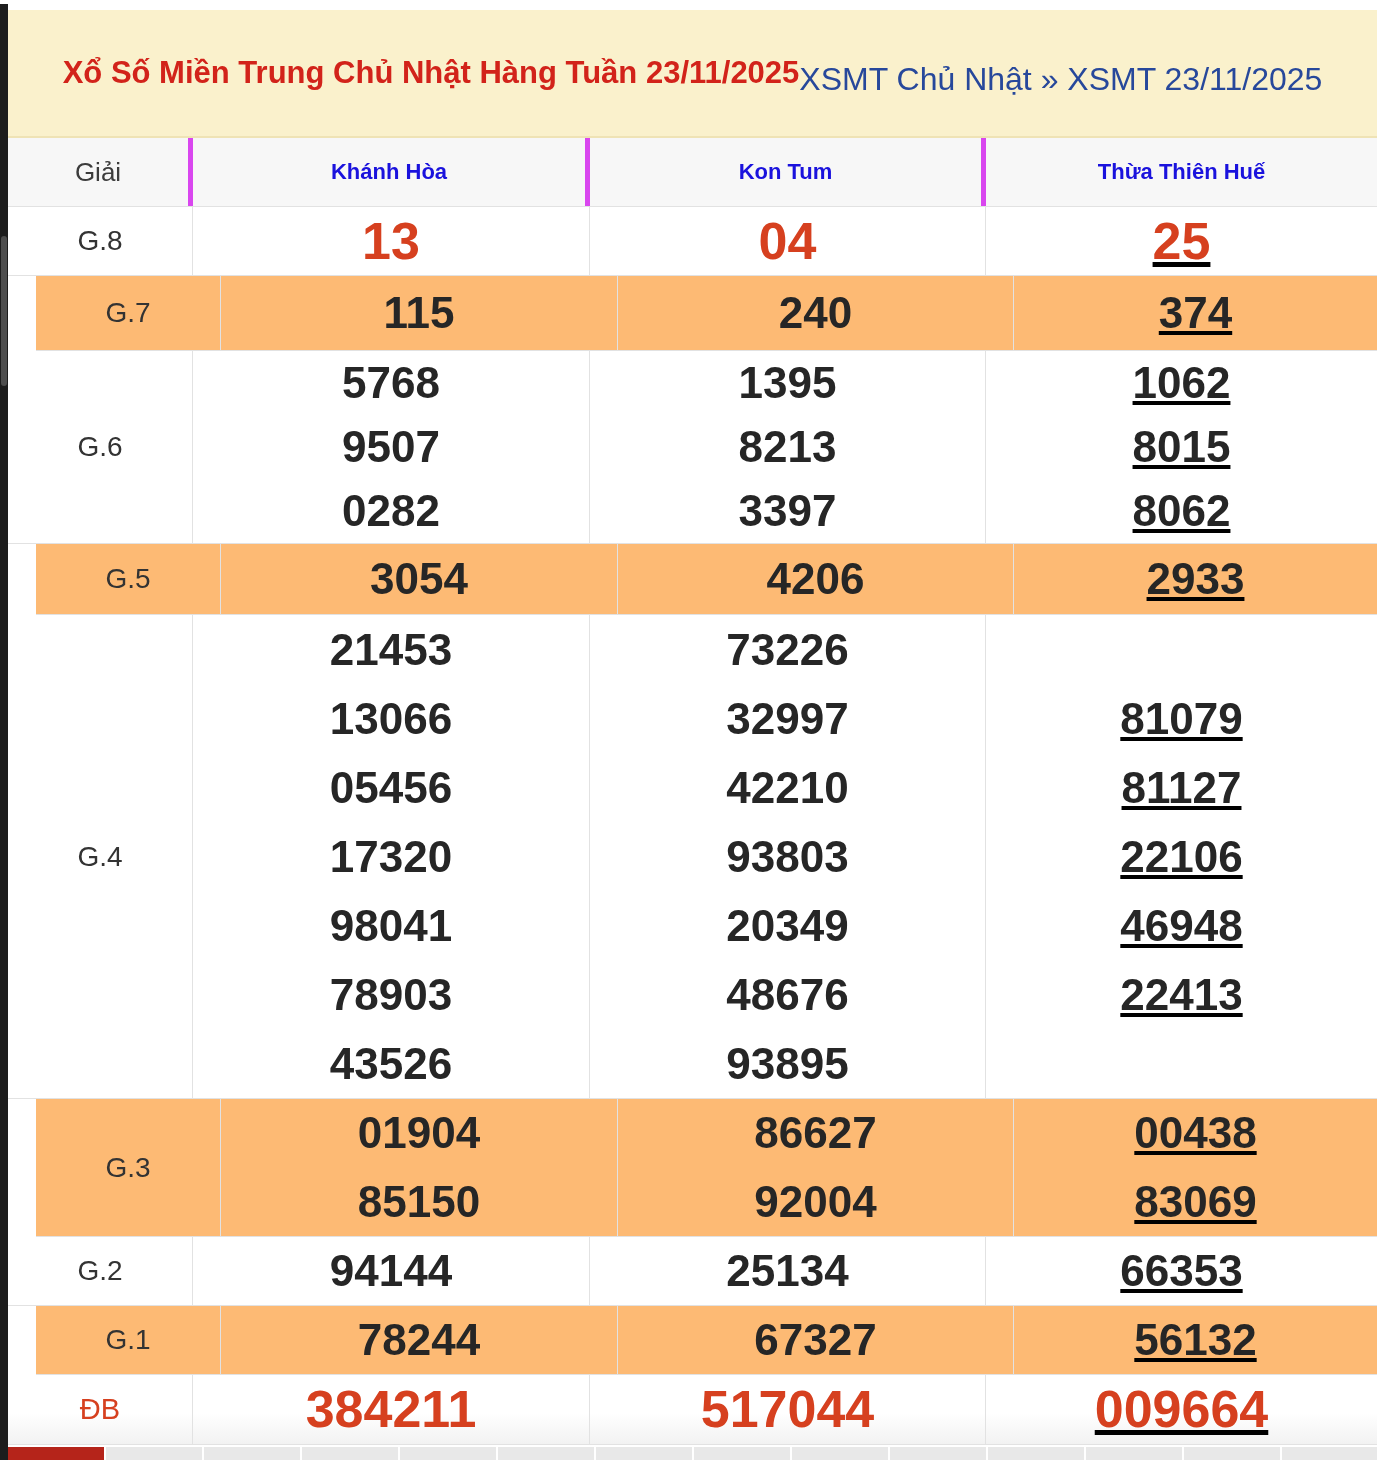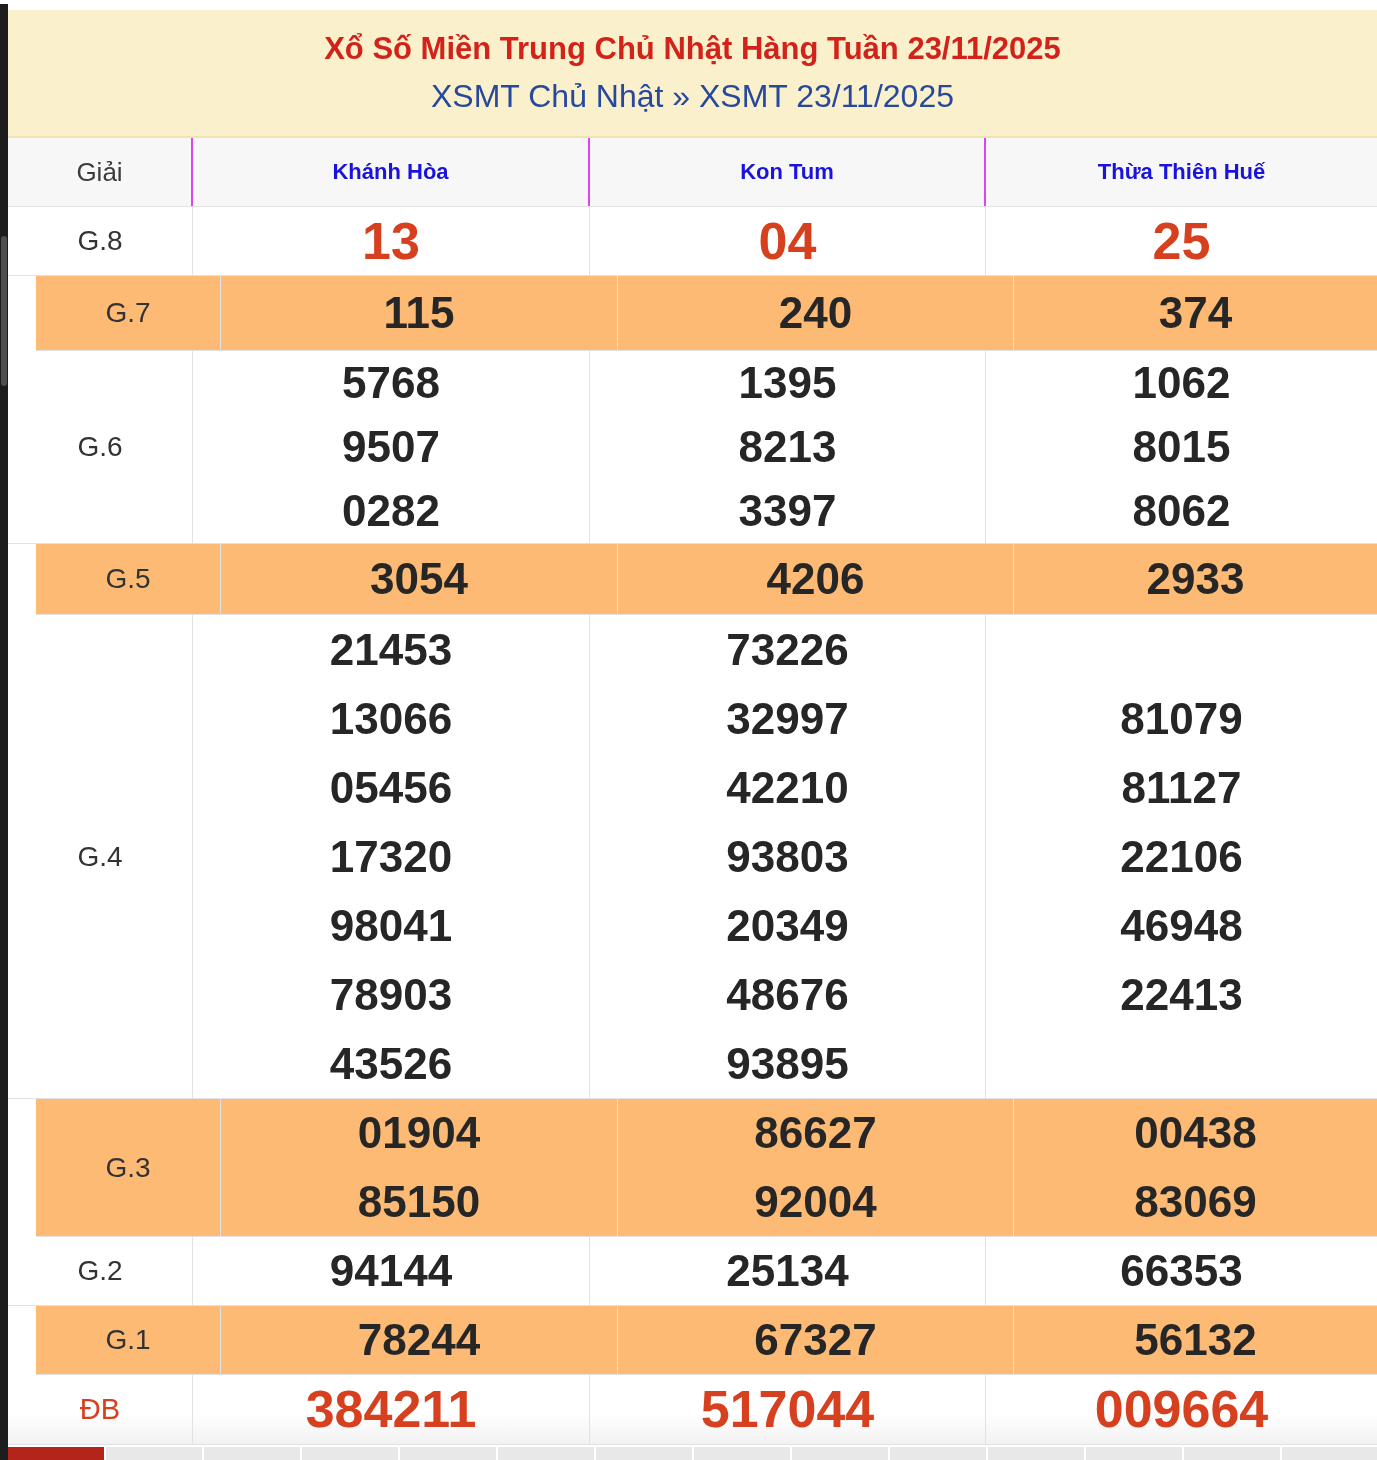--- a/index.html
+++ b/index.html
@@ -8,42 +8,42 @@
 
   
   .left-strip { position:absolute; left:0; top:4px; bottom:0; width:8px; background:#1d1d1d; }
   .scroll-thumb { position:absolute; left:1px; top:232px; width:6px; height:150px;
     background:#4e4e4e; border-radius:3px; }
 
   .content { margin-left:8px; padding-top:10px; background:#fff; }
 
   
   .banner { height:128px; background:var(--header-bg,#faf1cc);
-    display:flex; flex-direction:column; align-items:center; justify-content:center;
+    display:flex; flex-direction:row; align-items:center; justify-content:center;
     border-bottom:2px solid #efe3b5; }
   .banner h1 { color:var(--title-red,#d2231a); font-size:31px; font-weight:bold; line-height:1.15; }
   .banner .crumb { margin-top:12px; color:var(--breadcrumb-blue,#27489b); font-size:32px;
     text-decoration:none; }
 
   
   .tbl { width:100%; }
   .t-head, .t-row { display:grid; grid-template-columns:185px 397px 396px 1fr;
     border-bottom:1px solid #e2e2e2; }
   .t-head { background:#f7f7f7; height:69px; }
   .t-head > div { display:flex; align-items:center; justify-content:center;
-    border-right:2px solid #d946ef; }
+    border-right:5px solid #d946ef; }
   .t-head > div:last-child { border-right:none; }
   .t-head .giai { color:#3c3c3c; font-size:26px; }
   .t-head .prov { color:var(--province-blue,#1a12dd); font-size:22px; font-weight:bold; }
 
   .t-label { display:flex; align-items:center; justify-content:center;
     color:#333; font-size:28px; border-right:1px solid #e2e2e2; }
   .t-cell { display:flex; flex-direction:column; justify-content:center;
     border-right:1px solid #e2e2e2; }
-  .t-row > .t-cell:last-child { border-right:none; }
+  .t-row > .t-cell:last-child { border-right:none;text-decoration:underline; }
   .num { display:flex; align-items:center; justify-content:center;
     font-weight:bold; font-size:44px; color:#262626; height:68px; }
 
   .t-row.alt { background:#fdba74;margin-left:28px; }
   .t-row.hl .num { color:var(--number-red,#d6401f); font-size:52px; }
   .t-row.special { background:linear-gradient(180deg,#ffffff 55%,#f2f2f2 100%); }
   .t-row.special .t-label { color:var(--number-red,#d6401f); font-weight:normal; font-size:29px; }
 
   
   .t-row:nth-child(2) .num { height:74px; }   

